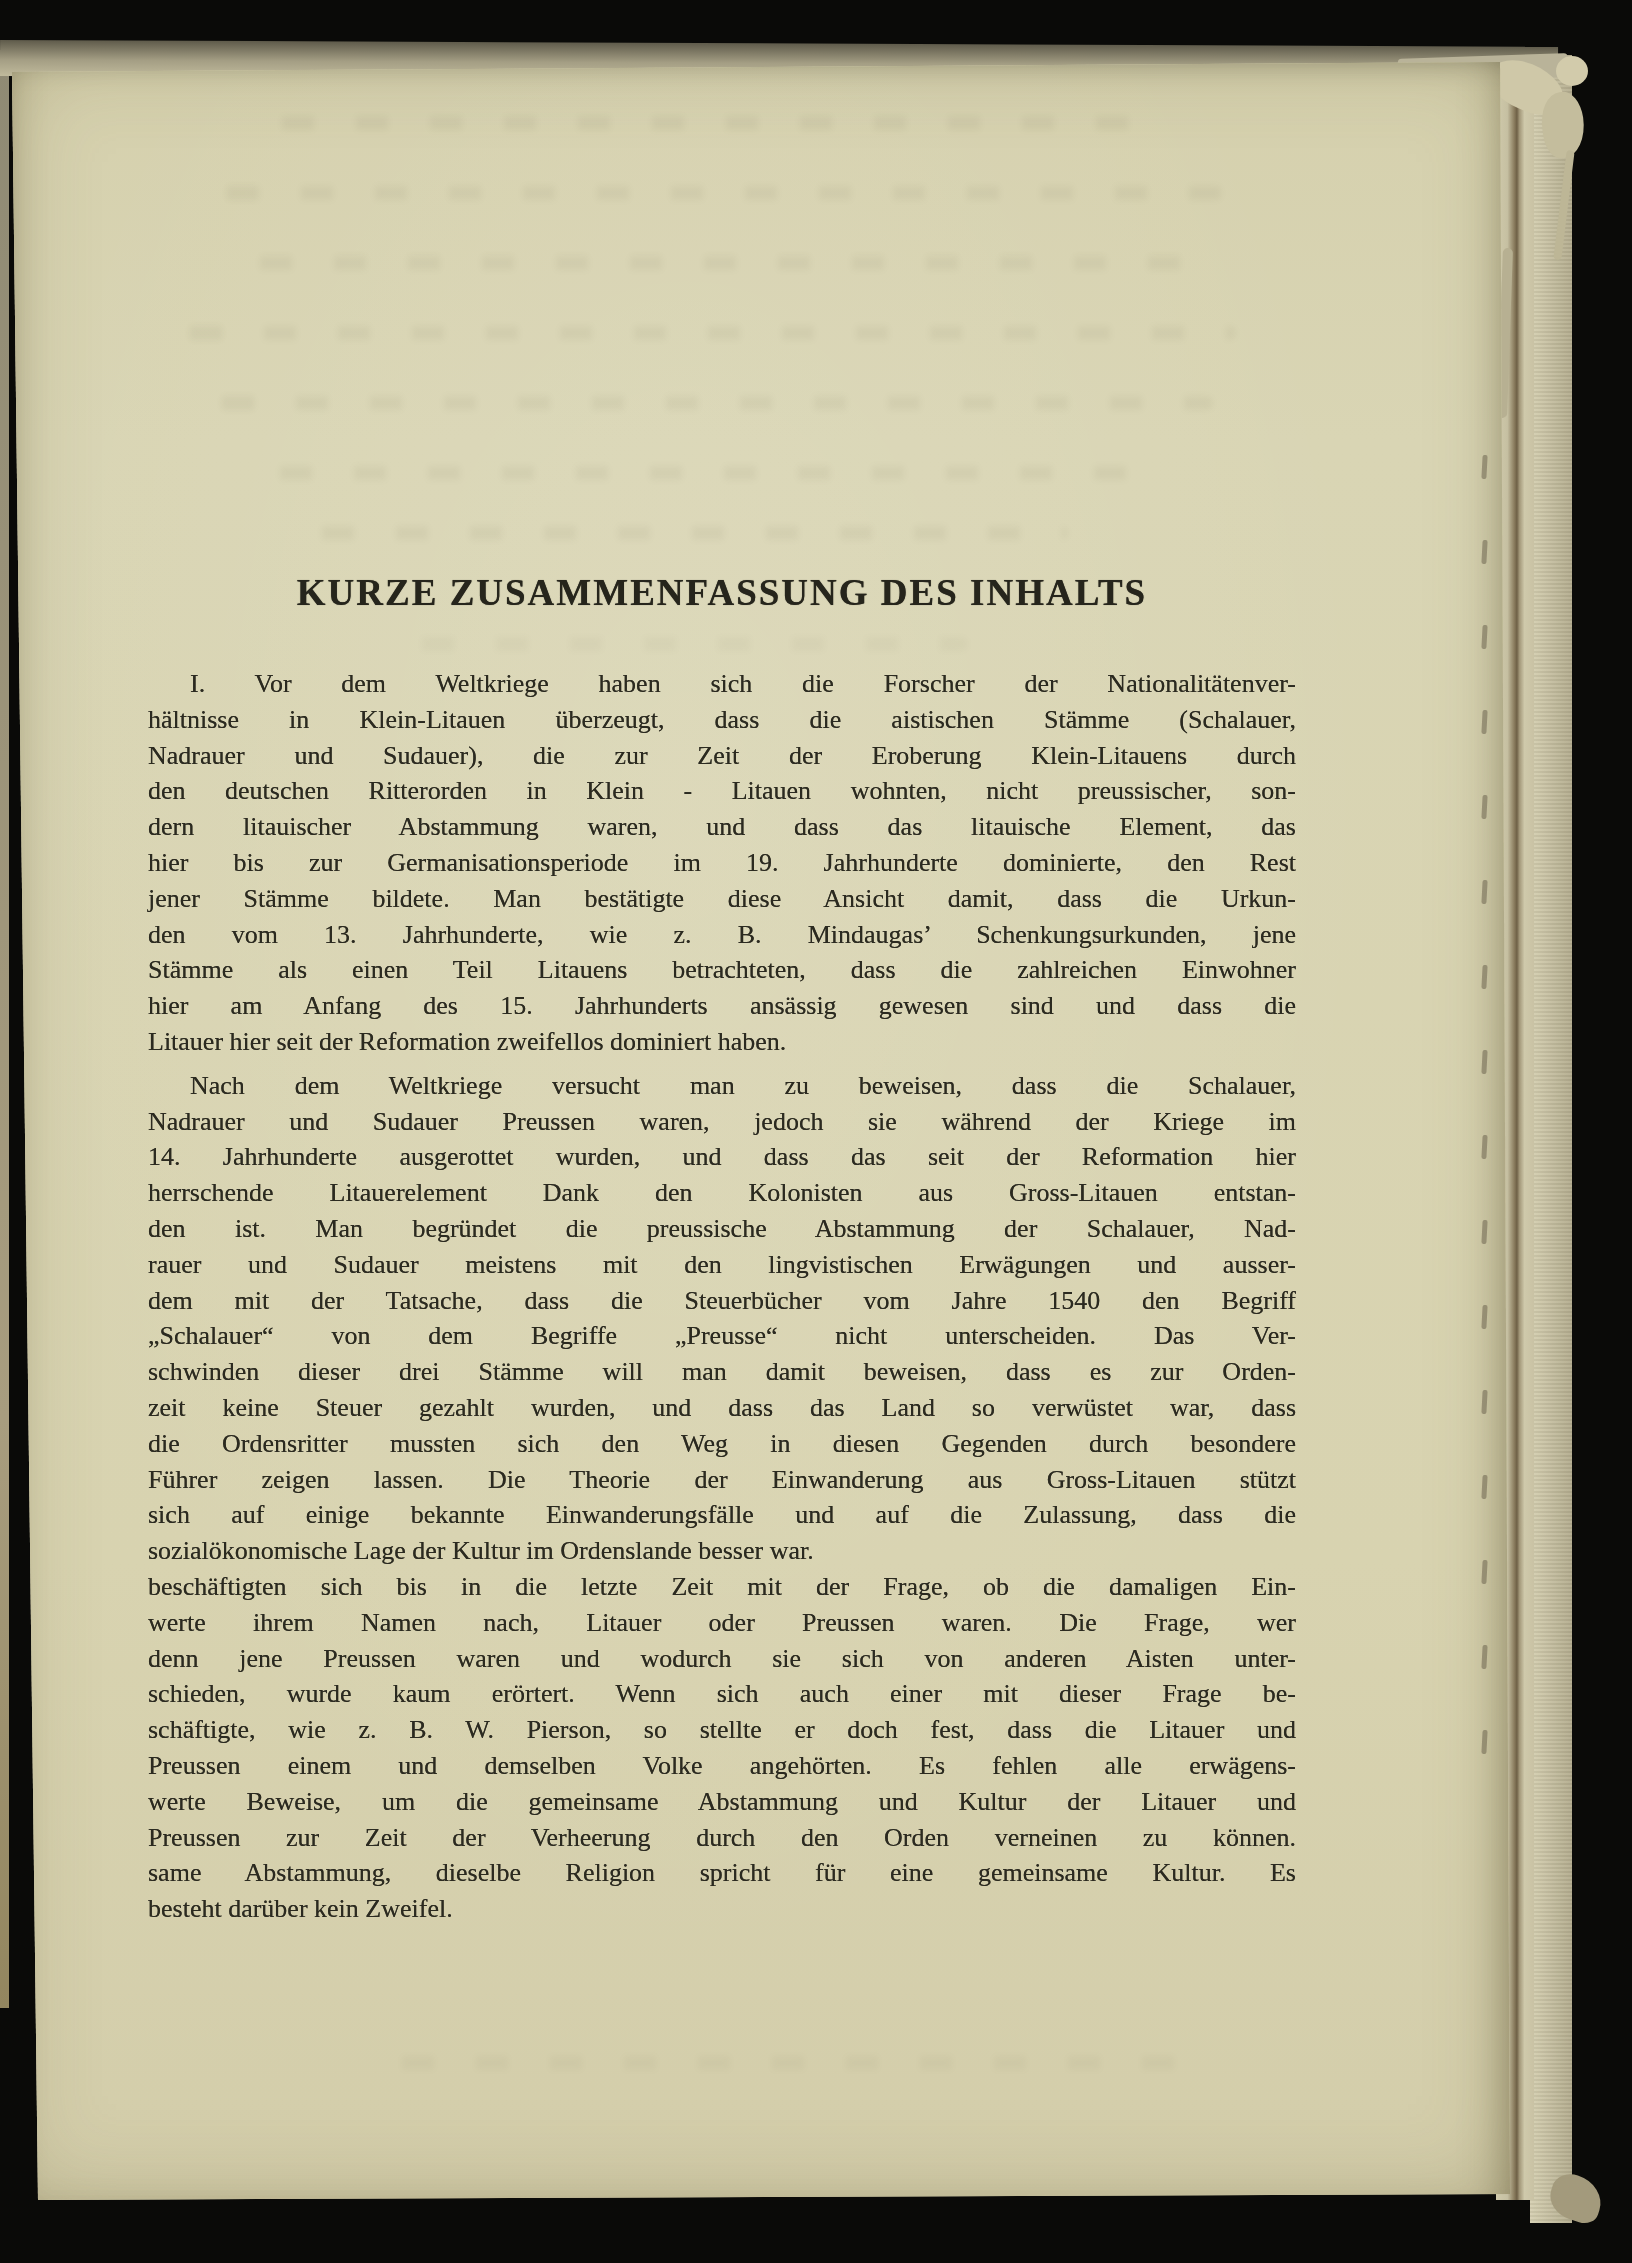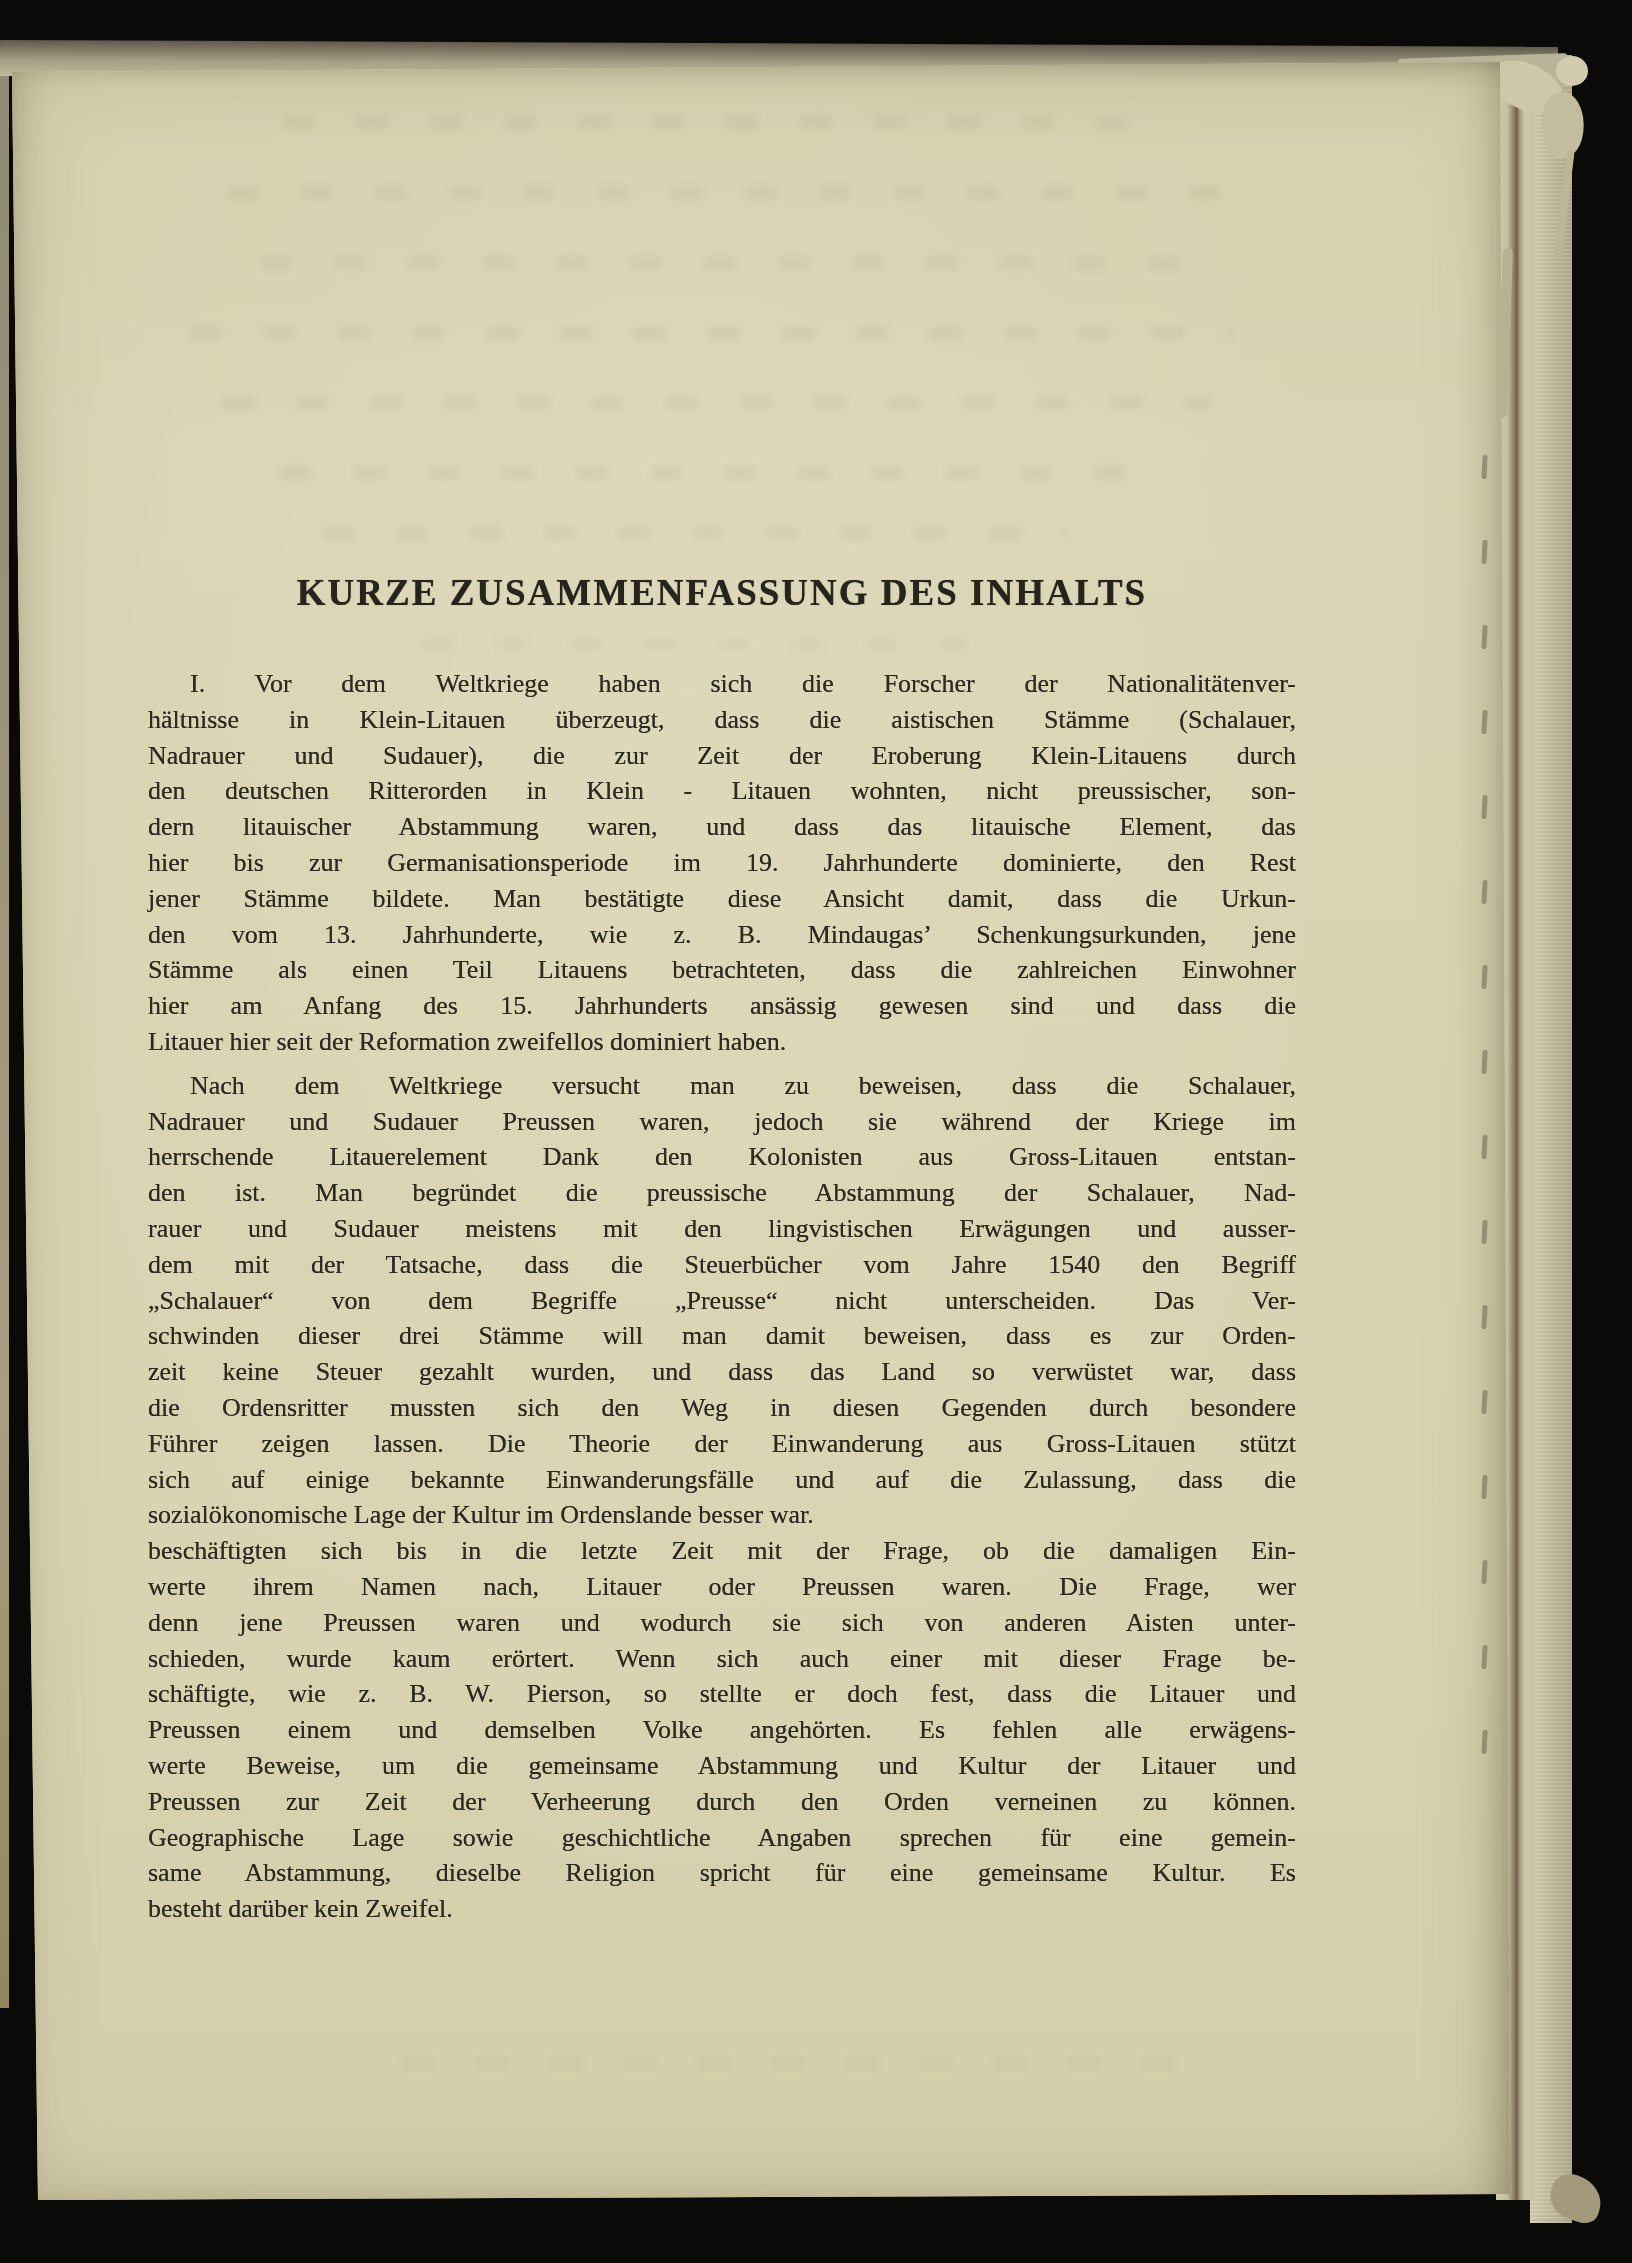--- a/index.html
+++ b/index.html
@@ -151,20 +151,21 @@
         <div class="line">hier bis zur Germanisationsperiode im 19. Jahrhunderte dominierte, den Rest</div>
         <div class="line">jener Stämme bildete.  Man bestätigte diese Ansicht damit, dass die Urkun-</div>
         <div class="line">den vom 13. Jahrhunderte, wie z. B. Mindaugas’ Schenkungsurkunden, jene</div>
         <div class="line">Stämme als einen Teil Litauens betrachteten, dass die zahlreichen Einwohner</div>
         <div class="line">hier am Anfang des 15. Jahrhunderts ansässig gewesen sind und dass die</div>
         <div class="line last">Litauer hier seit der Reformation zweifellos dominiert haben.</div>
       </div>
       <div class="paragraph">
         <div class="line indent">Nach dem Weltkriege versucht man zu beweisen, dass die Schalauer,</div>
         <div class="line">Nadrauer und Sudauer Preussen waren, jedoch sie während der Kriege im</div>
+        <div class="line">14. Jahrhunderte ausgerottet wurden, und dass das seit der Reformation hier</div>
         <div class="line">herrschende Litauerelement Dank den Kolonisten aus Gross-Litauen entstan-</div>
         <div class="line">den ist.  Man begründet die preussische Abstammung der Schalauer, Nad-</div>
         <div class="line">rauer und Sudauer meistens mit den lingvistischen Erwägungen und ausser-</div>
         <div class="line">dem mit der Tatsache, dass die Steuerbücher vom Jahre 1540 den Begriff</div>
         <div class="line">„Schalauer“ von dem Begriffe „Preusse“ nicht unterscheiden.  Das Ver-</div>
         <div class="line">schwinden dieser drei Stämme will man damit beweisen, dass es zur Orden-</div>
         <div class="line">zeit keine Steuer gezahlt wurden, und dass das Land so verwüstet war, dass</div>
         <div class="line">die Ordensritter mussten sich den Weg in diesen Gegenden durch besondere</div>
         <div class="line">Führer zeigen lassen. Die Theorie der Einwanderung aus Gross-Litauen stützt</div>
         <div class="line">sich auf einige bekannte Einwanderungsfälle und auf die Zulassung, dass die</div>
@@ -172,18 +173,17 @@
       </div>
       <div class="paragraph">
         <div class="line">beschäftigten sich bis in die letzte Zeit mit der Frage, ob die damaligen Ein-</div>
         <div class="line">werte ihrem Namen nach, Litauer oder Preussen waren.  Die Frage, wer</div>
         <div class="line">denn jene Preussen waren und wodurch sie sich von anderen Aisten unter-</div>
         <div class="line">schieden, wurde kaum erörtert.  Wenn sich auch einer mit dieser Frage be-</div>
         <div class="line">schäftigte, wie z. B. W. Pierson, so stellte er doch fest, dass die Litauer und</div>
         <div class="line">Preussen einem und demselben Volke angehörten.  Es fehlen alle erwägens-</div>
         <div class="line">werte Beweise, um die gemeinsame Abstammung und Kultur der Litauer und</div>
         <div class="line">Preussen zur Zeit der Verheerung durch den Orden verneinen zu können.</div>
-        <div class="line">Geographische Lage sowie geschichtliche Angaben sprechen für eine gemein-</div>
         <div class="line">same Abstammung, dieselbe Religion spricht für eine gemeinsame Kultur. Es</div>
         <div class="line last">besteht darüber kein Zweifel.</div>
       </div>
     </div>
 </div>
 
 </body></html>

